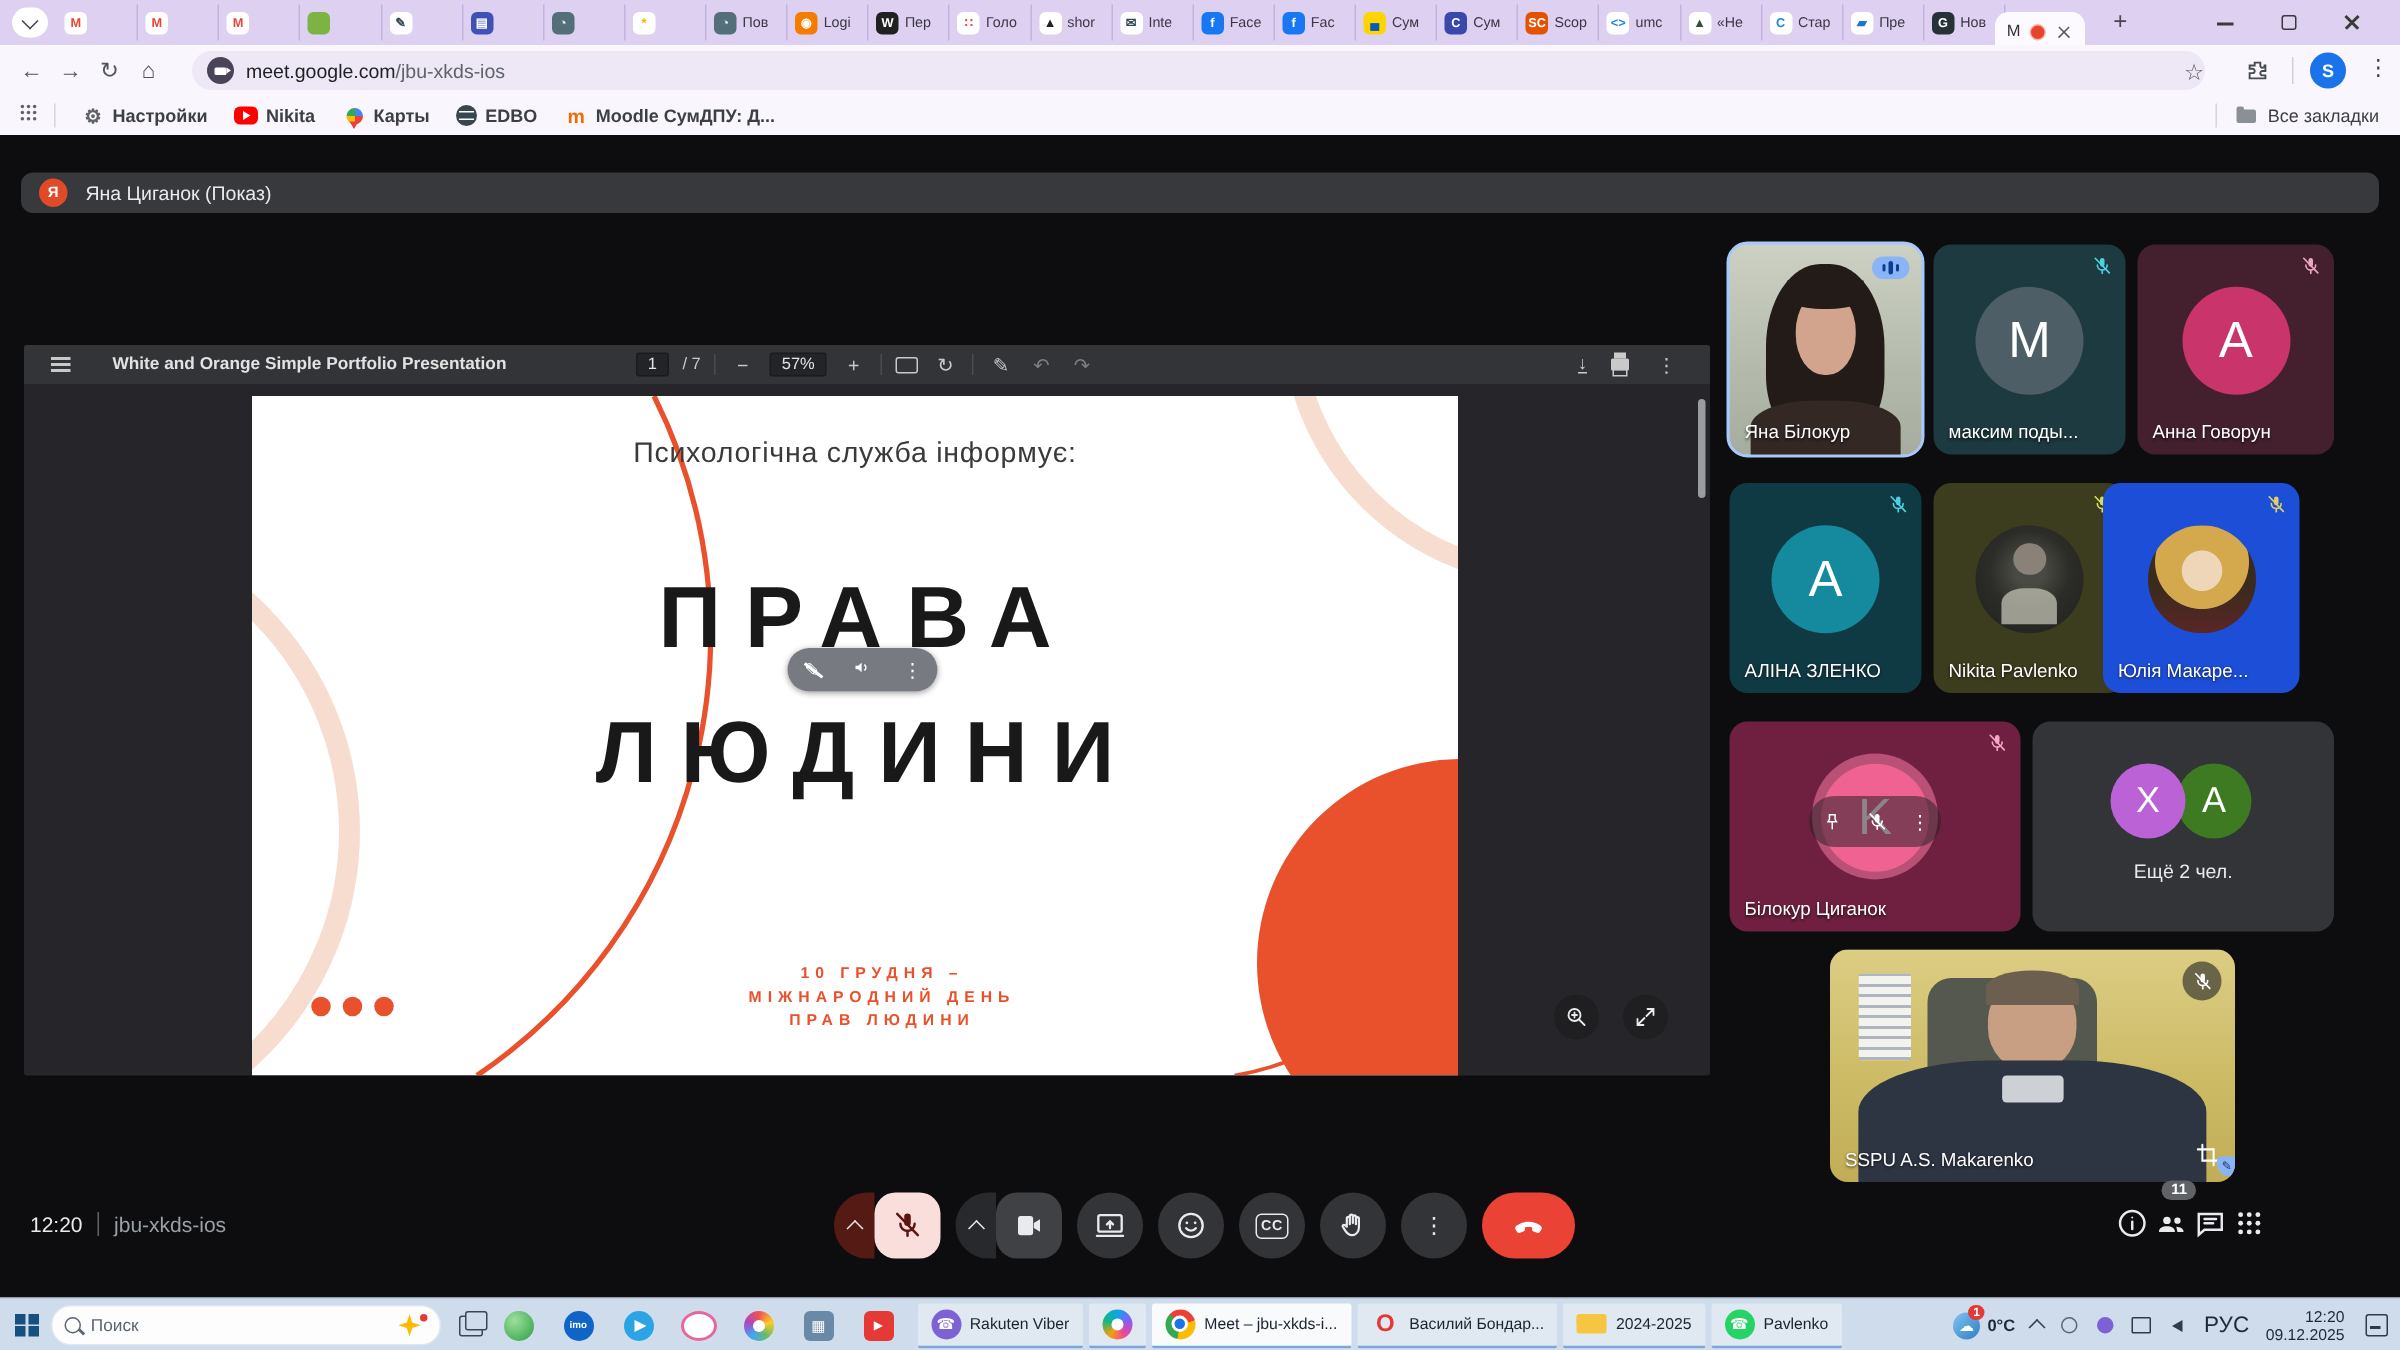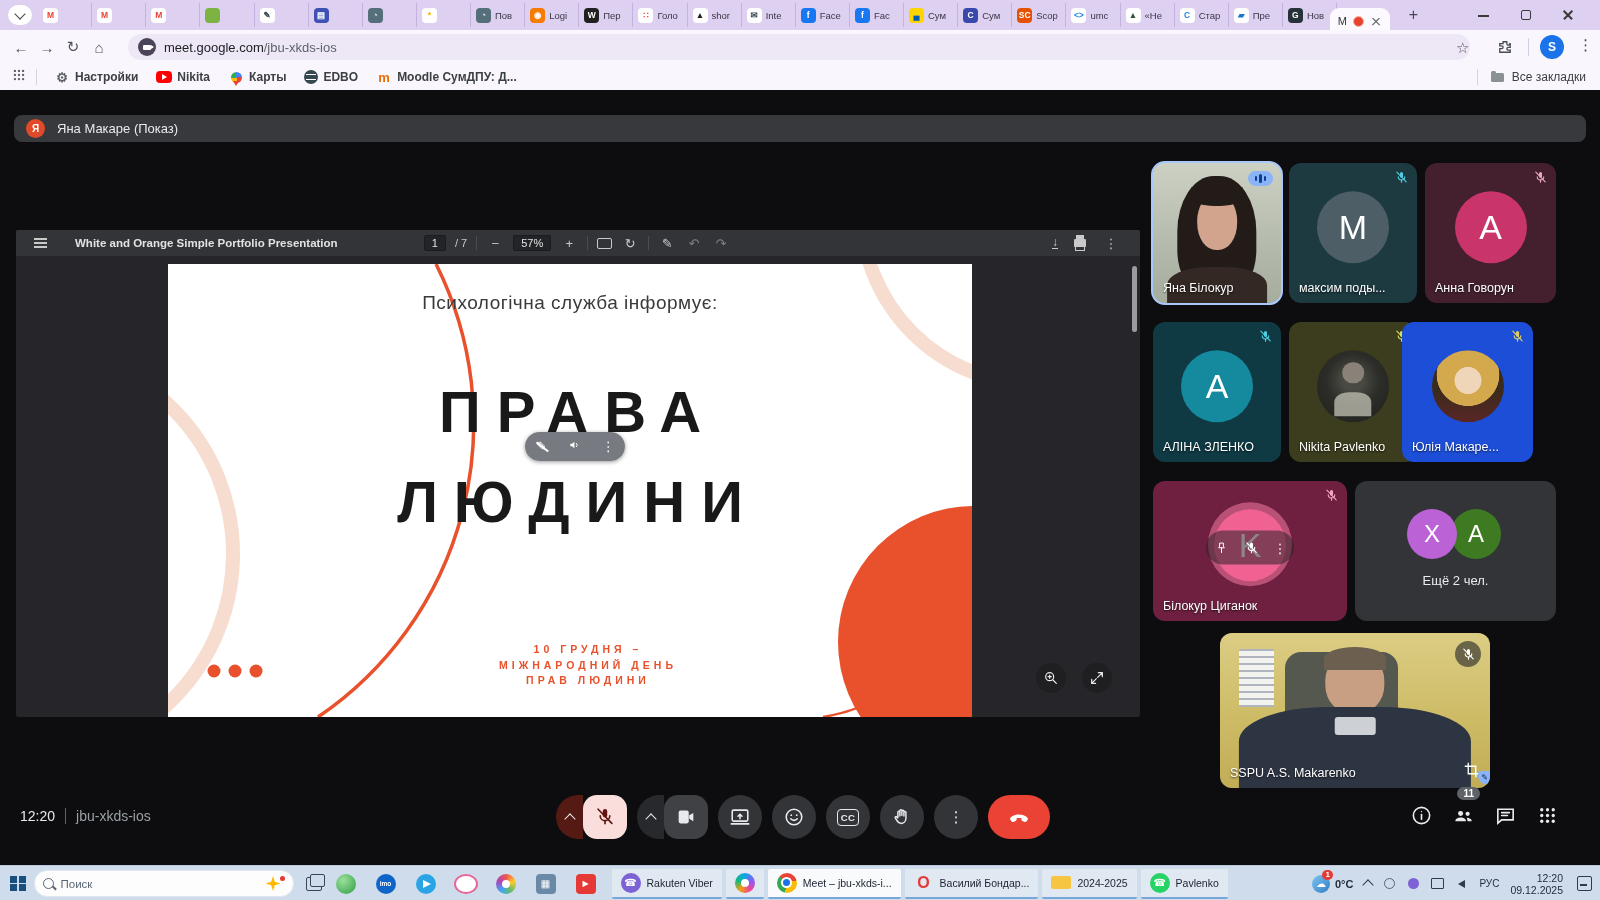--- a/index.html
+++ b/index.html
@@ -188,21 +188,21 @@
   .grp{display:flex;align-items:center;}
   .grp-chev{width:27px;height:44px;border-radius:22px 0 0 22px;display:flex;align-items:center;justify-content:center;}
   .chev-up{width:7px;height:7px;border-left:1.8px solid #e8eaed;border-top:1.8px solid #e8eaed;transform:rotate(45deg);margin-top:3px;}
   #mic-grp .grp-chev{background:#551a14;}
   #mic-btn{width:44px;height:44px;border-radius:14px;background:#f9dedc;display:flex;align-items:center;justify-content:center;}
   #mic-btn span{width:22px;height:22px;display:block;}
   #cam-grp .grp-chev{background:#28292c;}
   #cam-btn{width:44px;height:44px;border-radius:14px;background:#3f4145;display:flex;align-items:center;justify-content:center;}
   .cc-box{border:1.8px solid #e8eaed;border-radius:4px;font-size:9.5px;font-weight:700;color:#e8eaed;padding:2px 3px;letter-spacing:.5px;}
   #end-call{width:62px;height:44px;border-radius:22px;background:#ea4335;display:flex;align-items:center;justify-content:center;}
-  #mf-right{position:absolute;left:1408px;top:712px;display:flex;align-items:center;gap:16px;}
+  #mf-right{position:absolute;left:1408px;top:712px;display:flex;align-items:center;gap:0;}
   .mfr{position:relative;width:26px;height:26px;display:flex;align-items:center;justify-content:center;}
   .mfr svg{width:23px;height:23px;}
   #people-badge{position:absolute;right:-4px;top:-15px;background:#5f6368;color:#fff;font-size:10px;font-weight:600;
       border-radius:9px;padding:1px 6px;}
 
   
   #taskbar{position:absolute;left:0;top:865px;width:1600px;height:35px;background:#cfdcec;display:flex;align-items:center;border-top:1px solid #b9c8dc;}
   #tb-start{margin:0 8px 0 10px;display:grid;grid-template-columns:7px 7px;grid-template-rows:7px 7px;gap:1.5px;}
   #tb-start i{background:#17507e;display:block;}
   #tb-search{width:242px;height:25px;background:#fdfdfe;border:1px solid #dfe6ef;border-radius:13px;
@@ -253,21 +253,21 @@
       font-size:10px;display:flex;align-items:center;justify-content:center;}
   #weather-badge{position:absolute;left:10px;top:-5px;background:#e53935;color:#fff;font-size:8px;font-weight:700;
       border-radius:7px;padding:0.5px 3.5px;}
   #tb-temp{font-size:11px;color:#1f2a36;font-weight:600;}
   .tr-chev{width:7px;height:7px;border-left:1.6px solid #2f3b48;border-top:1.6px solid #2f3b48;transform:rotate(45deg);margin-top:3px;}
   .tr-ic{width:13px;height:13px;display:flex;align-items:center;justify-content:center;}
   .tr-bt{width:9px;height:9px;border:1.6px solid #5a6572;border-radius:50%;}
   .tr-viber{width:11px;height:11px;border-radius:50%;background:#7d62d6;}
   .tr-disp{width:12px;height:9px;border:1.6px solid #2f3b48;border-radius:1px;}
   .tr-vol{width:0;height:0;border-top:4px solid transparent;border-bottom:4px solid transparent;border-right:7px solid #2f3b48;}
-  #tb-lang{font-size:10px;color:#1f2a36;}
+  #tb-lang{font-size:15px;color:#1f2a36;}
   #tb-clock{text-align:right;font-size:10.5px;color:#1f2a36;line-height:12px;}
   #tb-notif{width:13px;height:13px;border:1.6px solid #2f3b48;border-radius:2px;position:relative;margin-left:3px;}
   #tb-notif::after{content:"";position:absolute;left:2px;top:7px;width:7px;height:1.5px;background:#2f3b48;}
 </style>
 </head>
 <body>
 
 <div id="app">
 
   <div id="tabstrip">
@@ -445,21 +445,21 @@
       <span id="bb-right-sep"></span>
       <span class="bicon bicon-folder"></span>
       <span class="blabel">Все закладки</span>
     </div>
   </div>
 
   <div id="meet">
 
     <div id="banner">
       <span id="banner-av">Я</span>
-      <span id="banner-name">Яна Макаре (Показ)</span>
+      <span id="banner-name">Яна Циганок (Показ)</span>
     </div>
 
     <div id="pdf">
       <div id="pdf-bar">
         <div id="pdf-left">
           <span class="hamb"></span>
           <span id="pdf-title">White and Orange Simple Portfolio Presentation</span>
         </div>
         <div id="pdf-center">
           <span class="pdf-box">1</span>

